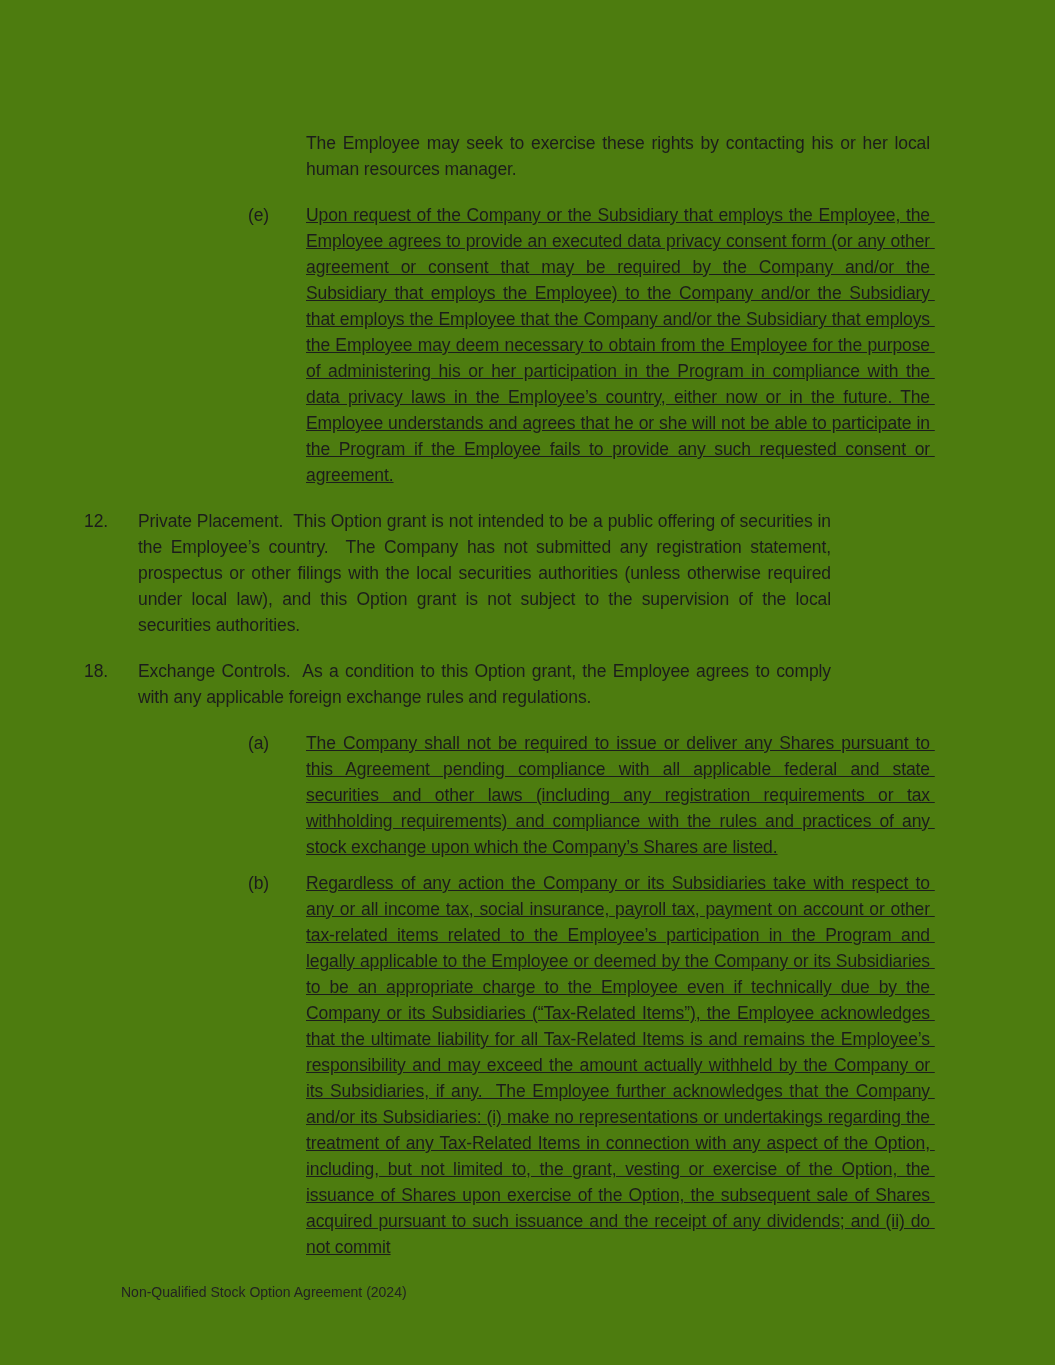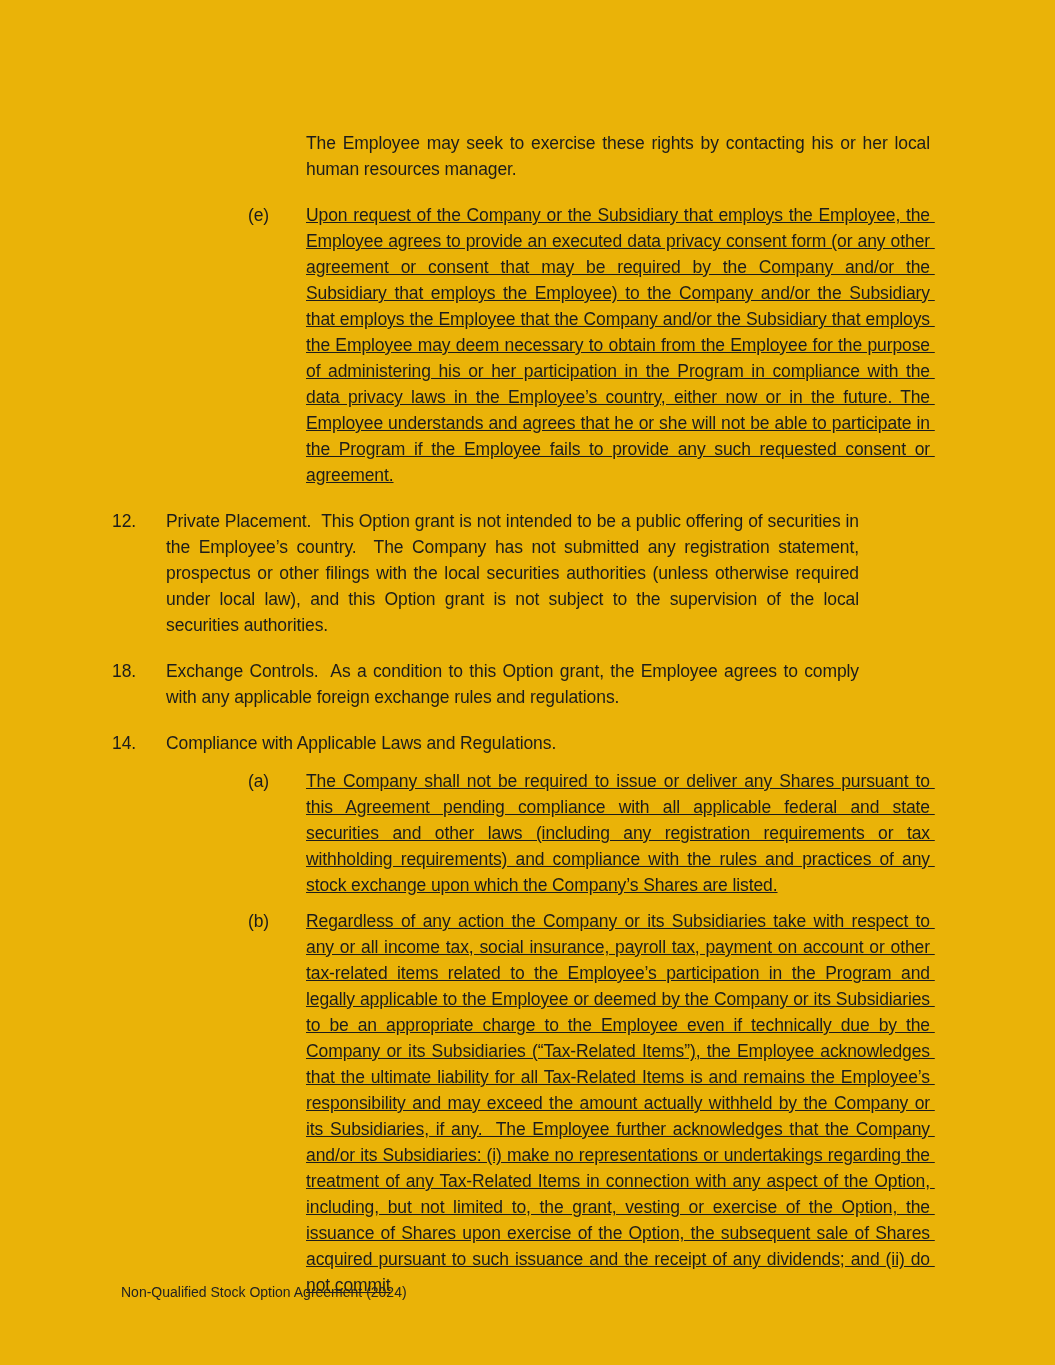--- a/index.html
+++ b/index.html
@@ -5,41 +5,41 @@
   html, body {
     margin: 0;
     padding: 0;
     background: #ffffff;
   }
   .page {
     position: relative;
     width: 1055px;
     height: 1365px;
     margin: 0 auto;
-    background: #eab308;
+    background: #4d7c0f;
     font-family: "Liberation Sans", "DejaVu Sans", sans-serif;
     color: #1c1c1c;
     box-sizing: border-box;
     padding-top: 130px;
     overflow: hidden;
   }
   .block {
     display: flex;
     align-items: flex-start;
     margin-bottom: 20px;
     font-size: 17.5px;
     line-height: 26px;
     letter-spacing: -0.1px;
   }
   .block .para-text {
     text-align: justify;
     white-space: pre-wrap;
   }
   
-  .level1 { margin-left: 112px; width: 747px; }
+  .level1 { margin-left: 84px; width: 747px; }
   .level1 .para-label { flex: 0 0 54px; }
   .level1 .para-text  { width: 693px; }
   
   .level2 { margin-left: 248px; width: 682px; }
   .level2 .para-label { flex: 0 0 58px; }
   .level2 .para-text  { width: 624px; text-decoration: underline; }
   
   .cont { margin-left: 306px; width: 624px; }
   .cont .para-text { width: 624px; }
 
@@ -73,24 +73,20 @@
   <div class="block level1">
     <div class="para-label">12.</div>
     <div class="para-text">Private Placement.  This Option grant is not intended to be a public offering of securities in the Employee’s country.  The Company has not submitted any registration statement, prospectus or other filings with the local securities authorities (unless otherwise required under local law), and this Option grant is not subject to the supervision of the local securities authorities.</div>
   </div>
 
   <div class="block level1">
     <div class="para-label">18.</div>
     <div class="para-text">Exchange Controls.  As a condition to this Option grant, the Employee agrees to comply with any applicable foreign exchange rules and regulations.</div>
   </div>
 
-  <div class="block level1 gap-after-heading">
-    <div class="para-label">14.</div>
-    <div class="para-text">Compliance with Applicable Laws and Regulations.</div>
-  </div>
 
   <div class="block level2 gap-small">
     <div class="para-label">(a)</div>
     <div class="para-text">The Company shall not be required to issue or deliver any Shares pursuant to this Agreement pending compliance with all applicable federal and state securities and other laws (including any registration requirements or tax withholding requirements) and compliance with the rules and practices of any stock exchange upon which the Company’s Shares are listed.</div>
   </div>
 
   <div class="block level2">
     <div class="para-label">(b)</div>
     <div class="para-text">Regardless of any action the Company or its Subsidiaries take with respect to any or all income tax, social insurance, payroll tax, payment on account or other tax-related items related to the Employee’s participation in the Program and legally applicable to the Employee or deemed by the Company or its Subsidiaries to be an appropriate charge to the Employee even if technically due by the Company or its Subsidiaries (“Tax-Related Items”), the Employee acknowledges that the ultimate liability for all Tax-Related Items is and remains the Employee’s responsibility and may exceed the amount actually withheld by the Company or its Subsidiaries, if any.  The Employee further acknowledges that the Company and/or its Subsidiaries: (i) make no representations or undertakings regarding the treatment of any Tax-Related Items in connection with any aspect of the Option, including, but not limited to, the grant, vesting or exercise of the Option, the issuance of Shares upon exercise of the Option, the subsequent sale of Shares acquired pursuant to such issuance and the receipt of any dividends; and (ii) do not commit</div>
   </div>

